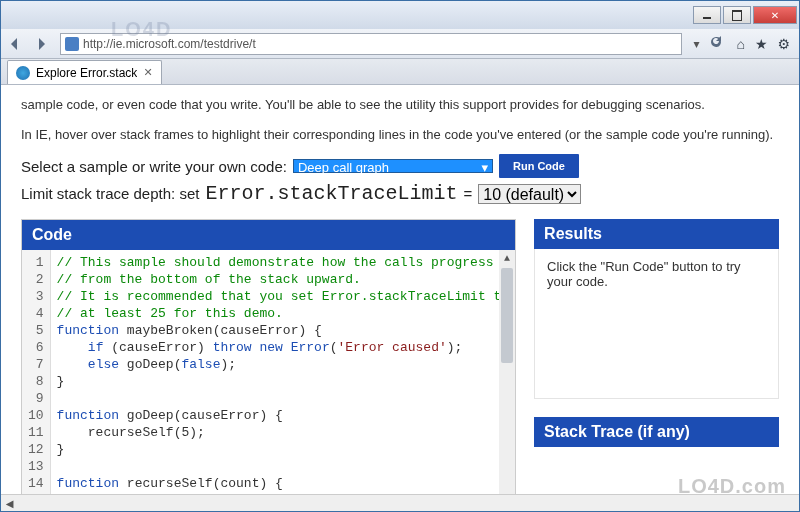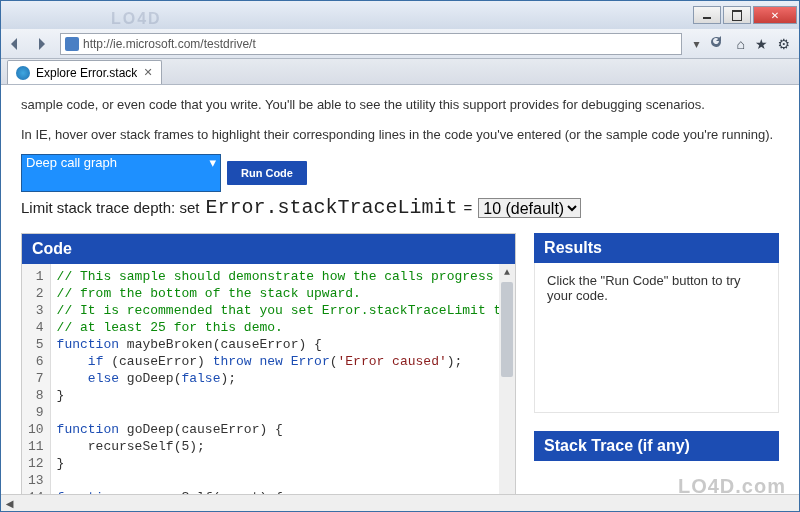--- a/index.html
+++ b/index.html
@@ -1,19 +1,19 @@
 <!DOCTYPE html>
 <html><head>
 <meta charset="utf-8">
 <style>
 * { box-sizing: border-box; margin: 0; padding: 0; }
 body { font-family: "Segoe UI", Tahoma, sans-serif; font-size: 12px; background: #fff; overflow: hidden; width: 800px; height: 512px; position: relative; }
 .window { width: 800px; height: 512px; border: 1px solid #3a6ea5; display: flex; flex-direction: column; background: #fff; }
 .titlebar { height: 28px; background: linear-gradient(to bottom, #e8eef7, #d0dae8); display: flex; align-items: center; justify-content: flex-end; padding: 0 2px; position:relative; }
-.titlebar .bg-text { position:absolute; left:110px; top:4px; line-height:28px; font-size:16px; font-weight:bold; color:#6b7a99; opacity:0.25; letter-spacing:2px; font-family:Arial,sans-serif;}
+.titlebar .bg-text { position:absolute; left:110px; top:14px; line-height:28px; font-size:20px; font-weight:bold; color:#6b7a99; opacity:0.25; letter-spacing:2px; font-family:Arial,sans-serif;}
 .title-btn { width: 28px; height: 18px; margin-left: 2px; border: 1px solid #8a9ab0; background: linear-gradient(#f5f5f5,#dcdcdc); display:flex; align-items:center; justify-content:center; font-size:10px; cursor:pointer;}
 .title-btn.close { background: linear-gradient(#ef6b68,#c83f3a); color:#fff; width:44px; }
 .title-btn.max { position:relative; }
 .title-btn.max::after { content:""; width:8px; height:8px; border:1px solid #333; border-top-width:2px; }
 .title-btn.min::after { content:""; width:8px; height:0; border-top:2px solid #333; position:relative; top:3px;}
 .navbar { height: 30px; background: linear-gradient(#f0f3f8,#e0e6ef); border-bottom:1px solid #b0b8c4; display:flex; align-items:center; padding:0 1px; }
 .nav-btn { width:26px; height:24px; display:flex; align-items:center; justify-content:center; color:#4a5a70; font-size:14px; cursor:pointer;}
 .nav-btn svg { width:16px; height:16px; fill:#5a6b82;}
 .url-bar { flex:1; height:22px; background:#fff; border:1px solid #a0a8b4; margin:0 6px; display:flex; align-items:center; padding:0 4px; font-size:12px; color:#555;}
 .url-bar .net-icon { width:14px; height:14px; margin-right:4px; display:inline-block; background:#4a7fc4; border-radius:2px;}
@@ -25,21 +25,21 @@
 .tabbar { height:26px; background: linear-gradient(#e6eaf0,#d8dde6); border-bottom:1px solid #b0b8c4; display:flex; align-items:flex-end; padding-left:6px;}
 .tab { height:24px; background:#fff; border:1px solid #a0a8b4; border-bottom:none; padding:0 8px; display:flex; align-items:center; gap:6px; font-size:12px; max-width:180px; border-radius:2px 2px 0 0;}
 .tab .ie-icon { width:14px; height:14px; border-radius:50%; background:radial-gradient(circle,#3fa7e0,#1e6fb0); display:inline-block;}
 .tab .ttxt { white-space:nowrap; overflow:hidden; text-overflow:ellipsis;}
 .tab .x { color:#666; cursor:pointer; font-size:11px;}
 .content { flex:1; overflow:auto; padding:10px 20px 0 20px; background:#fff; position:relative;}
 .intro { font-size:13px; color:#333; line-height:1.5; }
 .intro p { margin-bottom:10px;}
 .controls { font-size:15px; color:#222; margin-top:6px;}
 .controls .row { display:flex; align-items:center; gap:6px; margin-bottom:4px; flex-wrap:wrap;}
-.sel { background:#1e90ff; color:#fff; border:1px solid #1e5a9a; height:38px; font-size:13px; padding:0 4px; width:200px;}
+.sel { background:#1e90ff; color:#fff; border:1px solid #1e5a9a; height:14px; font-size:13px; padding:0 4px; width:200px;}
 .opts-inner { display:flex; justify-content:space-between;}
 .run-btn { background:#1c4db3; color:#fff; border:none; height:24px; padding:0 14px; font-weight:bold; font-size:11px; cursor:pointer; border-radius:1px;}
 .mono { font-family:"Courier New",monospace; font-size:20px;}
 .limit-sel { height:20px; border:1px solid #888; font-size:16px;}
 .panels { display:flex; gap:18px; margin-top:14px;}
 .panel-left { flex:1.15; border:1px solid #ccc;}
 .panel-right { flex:1; display:flex; flex-direction:column; gap:18px;}
 .panel-hdr { background:#1c4db3; color:#fff; font-size:16px; font-weight:600; padding:6px 10px;}
 .code-body { display:flex; background:#fff; font-family:"Courier New",monospace; font-size:13px; line-height:17px; height:292px; overflow:hidden; position:relative;}
 .gutter { background:#f4f4f4; padding:4px 6px 4px 6px; text-align:right; color:#666; border-right:1px solid #ddd;}
@@ -104,20 +104,21 @@
   </div>
 
   <div class="content">
     <div class="intro">
       <p>sample code, or even code that you write. You'll be able to see the utility this support provides for debugging scenarios.</p>
       <p>In IE, hover over stack frames to highlight their corresponding lines in the code you've entered (or the sample code you're running).</p>
     </div>
 
     <div class="controls">
       <div class="row">
+        <span>Select a sample or write your own code:</span>
         <div class="sel">
           <div class="opts-inner">
               <span>Deep call graph</span>
               <span>▾</span>
             </div>
         </div>
         <button class="run-btn">Run Code</button>
       </div>
       <div class="row">
         <span>Limit stack trace depth: set </span>

